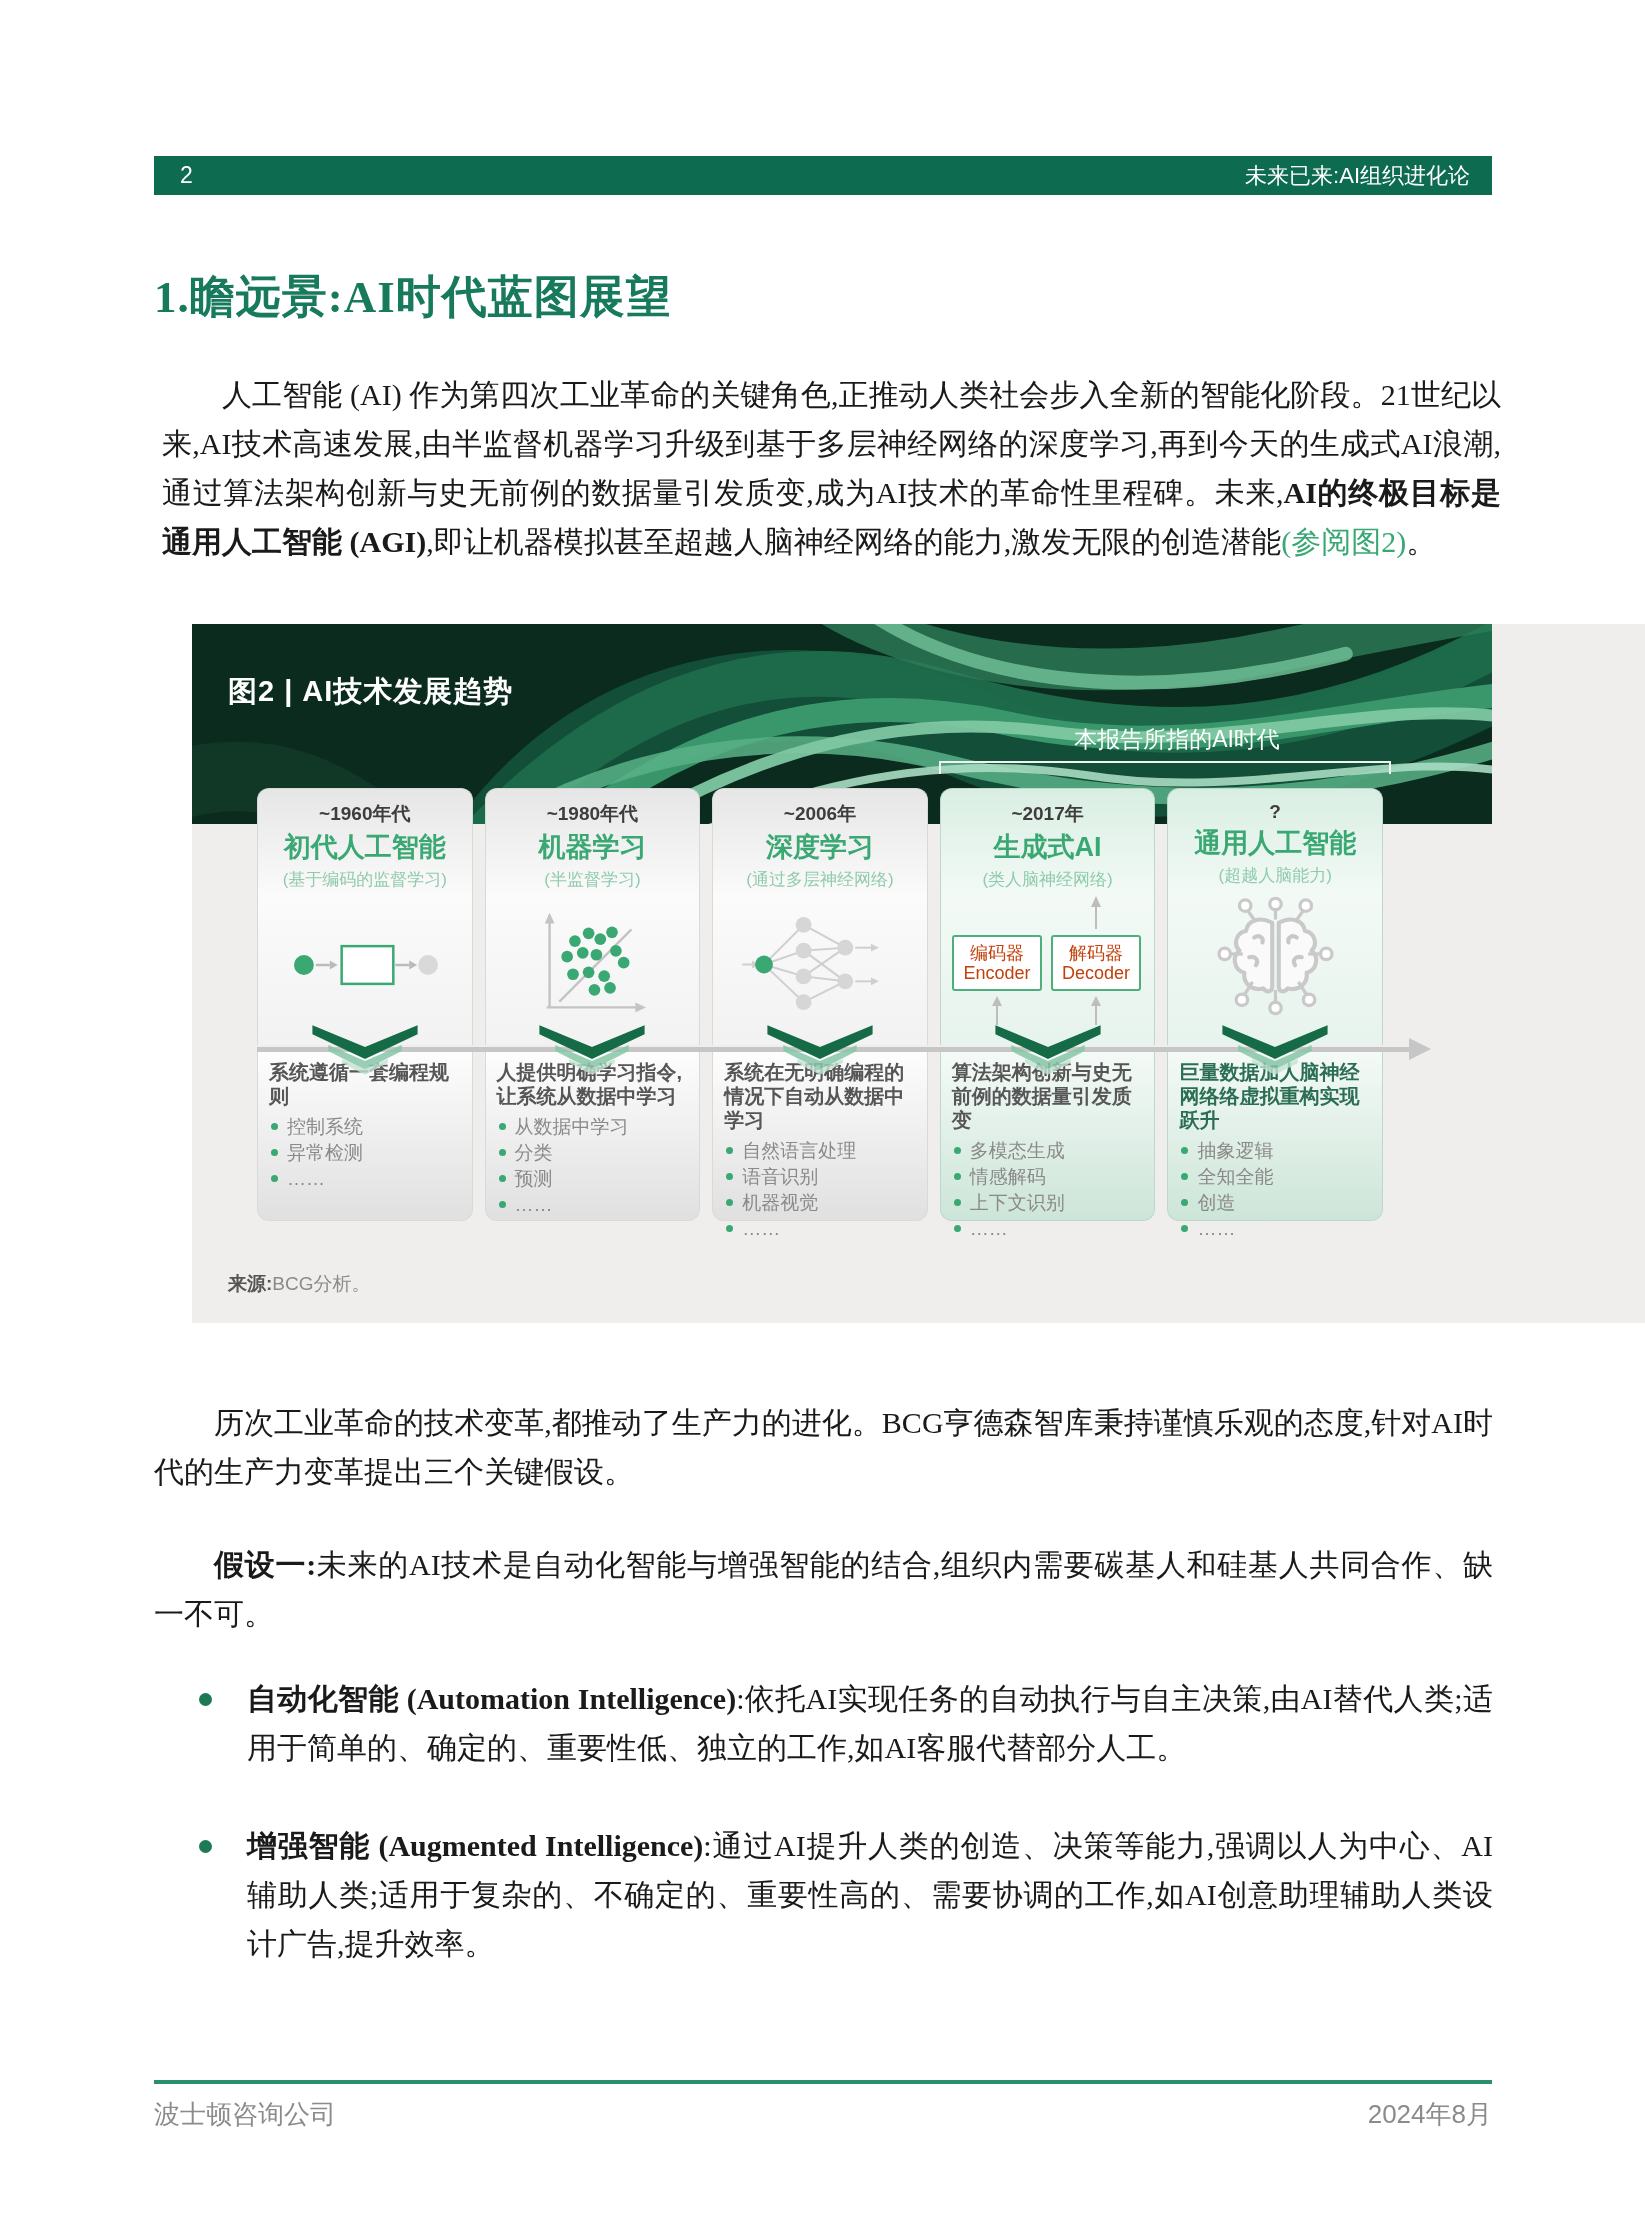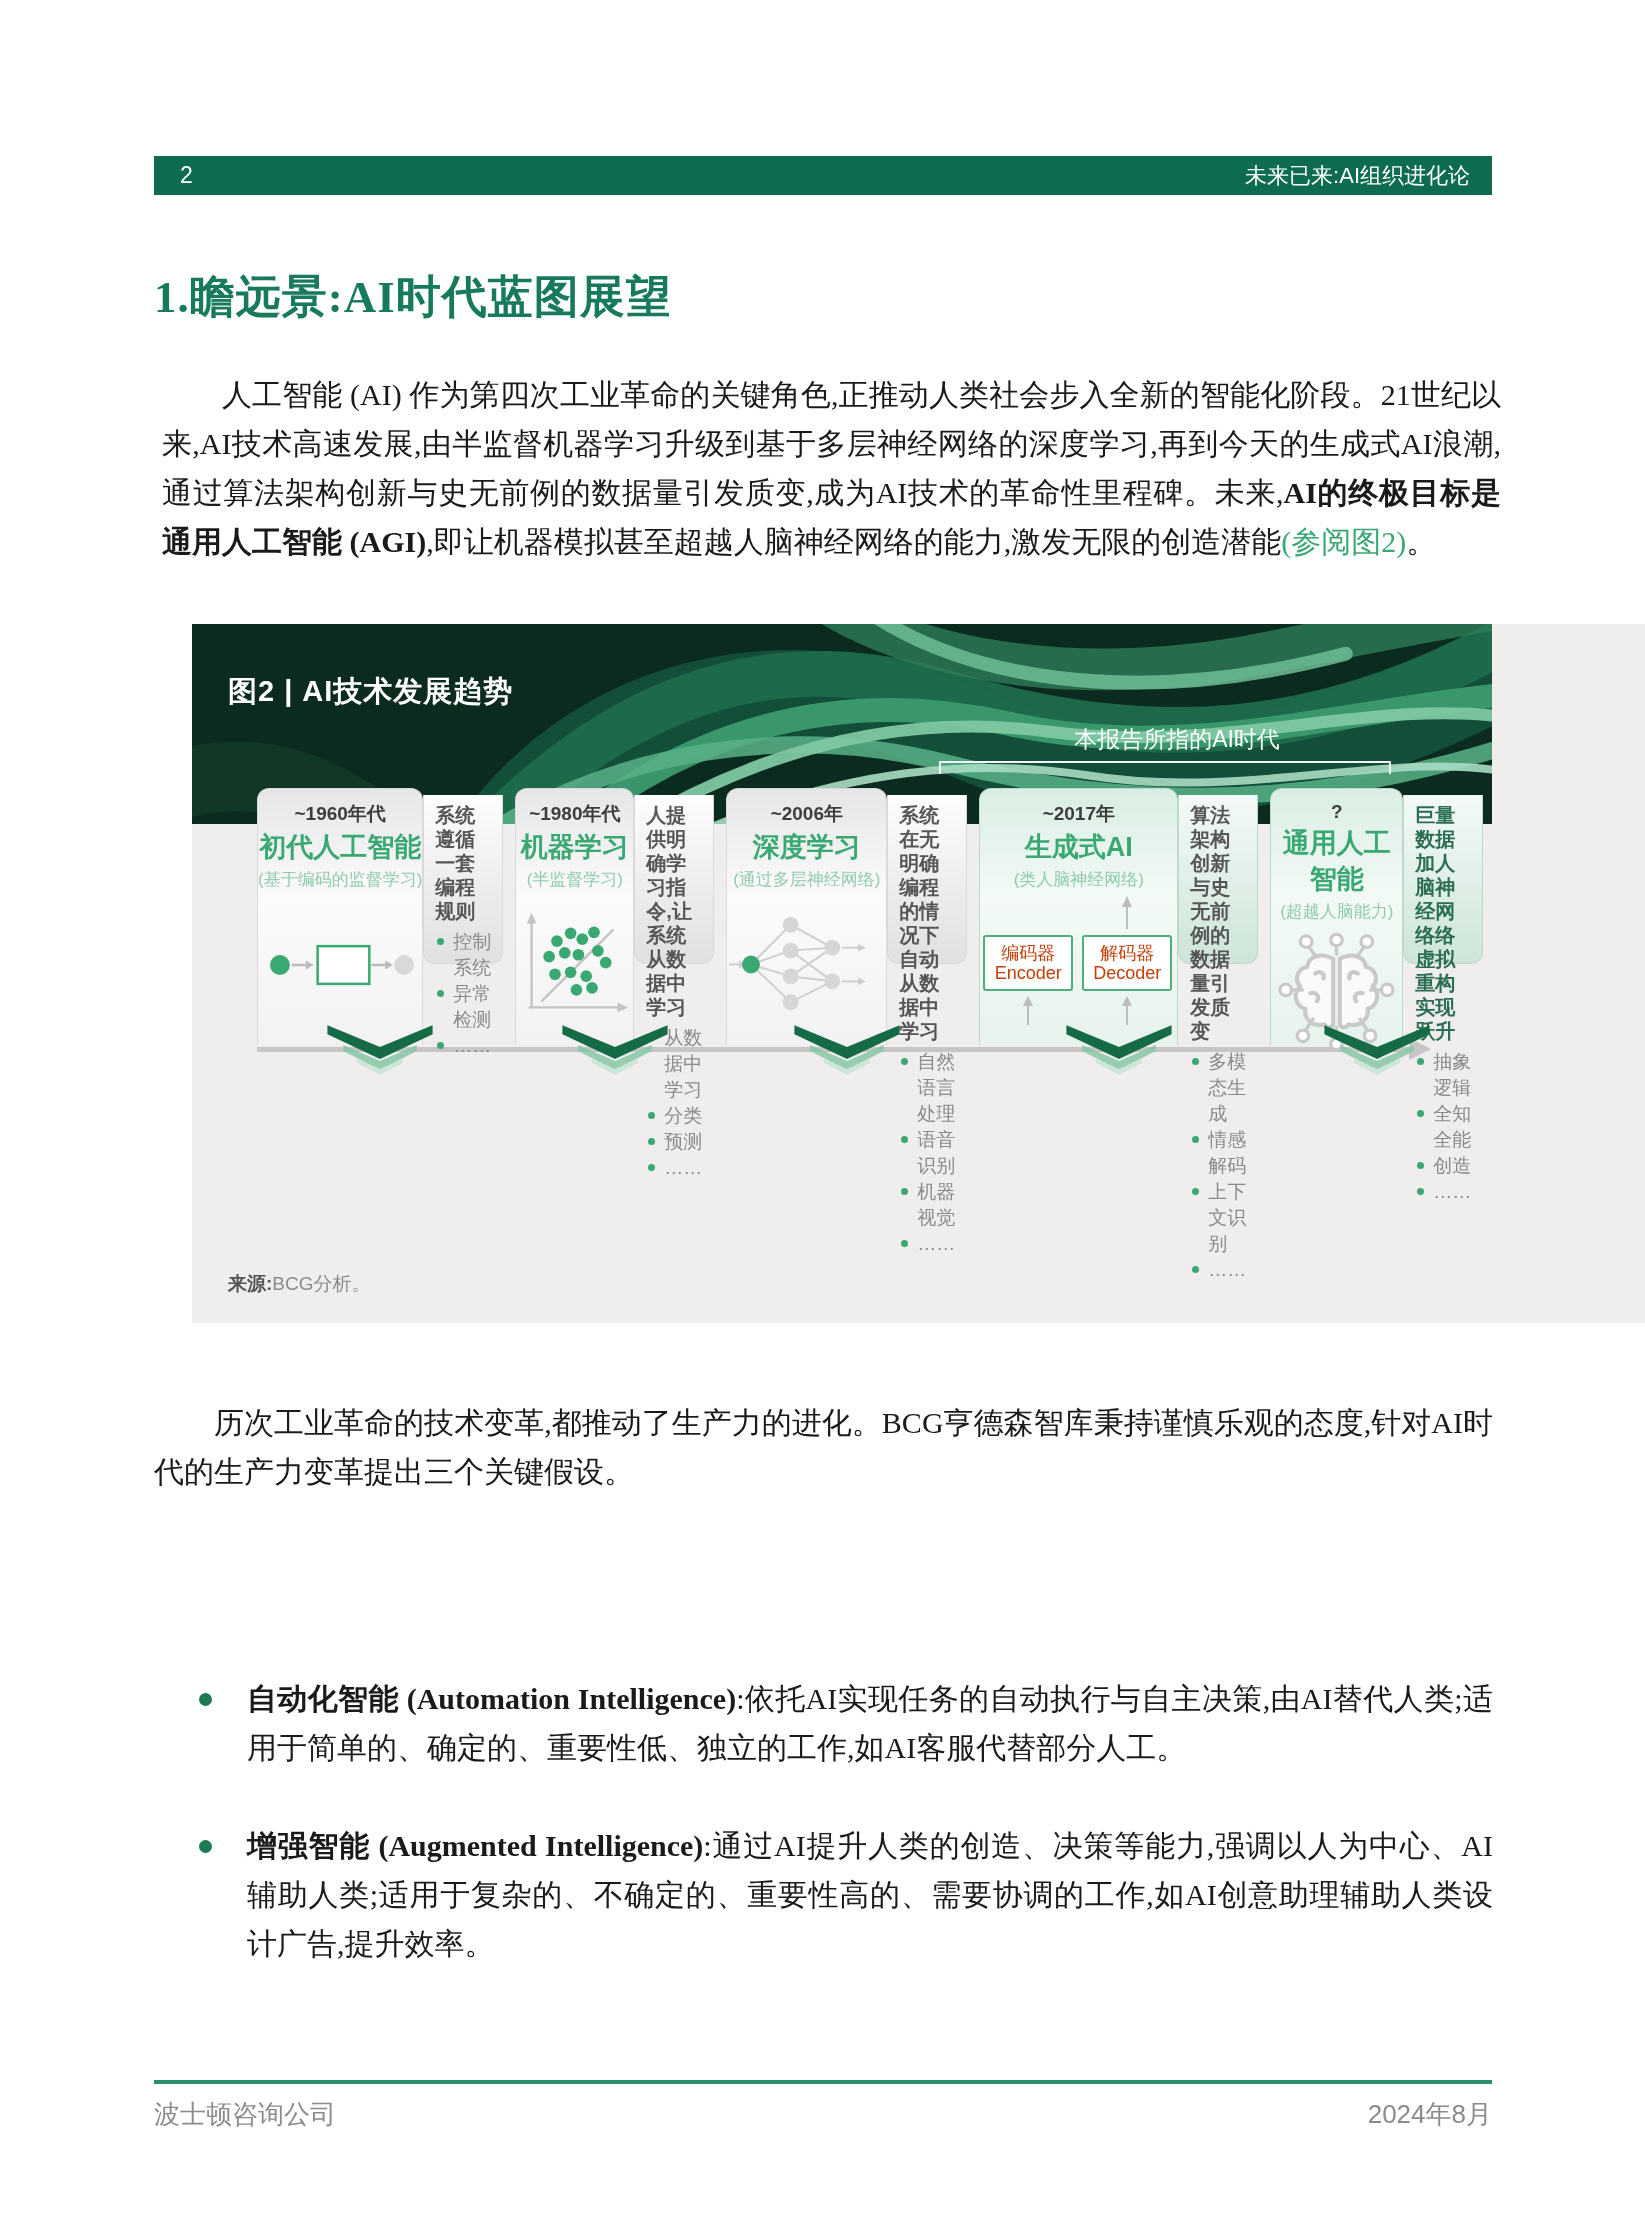--- a/index.html
+++ b/index.html
@@ -43,21 +43,21 @@
   .era-label { position:absolute; left:756px; top:100px; width:458px; text-align:center;
     color:#fff; font-size:23px; z-index:2; }
   .era-bracket { position:absolute; left:747px; top:137px; width:452px; height:13px;
     border-top:2px solid #f2f2f2; border-left:2px solid #f2f2f2; border-right:2px solid #f2f2f2; z-index:2; }
 
   .timeline { position:absolute; left:65px; top:423px; width:1154px; height:5px; background:#c6c6c6; z-index:1; }
   .timeline .thead { position:absolute; right:-20px; top:-9px; width:0; height:0;
     border-left:22px solid #c6c6c6; border-top:11px solid transparent; border-bottom:11px solid transparent; }
 
   .cards { position:absolute; left:65px; top:164px; width:1126px; display:flex; gap:12px; z-index:2; }
-  .card { position:relative; flex:1 1 0; display:flex; flex-direction:row; }
+  .card { position:relative; flex:1 1 0; display:flex; flex-direction:column; }
   .card-top { height:257px; border-radius:12px 12px 0 0; border:1px solid #d9d9d9; border-bottom:none;
     background:linear-gradient(180deg,#e6e6e6 0%,#fbfbfb 42%,#f2f2f2 100%); text-align:center; padding-top:12px; }
   .card-bottom { height:169px; margin-top:7px; border-radius:0 0 12px 12px; border:1px solid #d9d9d9; border-top:none;
     background:linear-gradient(180deg,#fdfdfd 0%,#e0e0e0 100%); padding:8px 11px 0 11px; }
   .card.hl .card-top { border-color:#bcd9cb;
     background:linear-gradient(180deg,#d9eee3 0%,#f3faf6 42%,#e7f3ed 100%); }
   .card.hl .card-bottom { border-color:#bcd9cb;
     background:linear-gradient(180deg,#f4faf7 0%,#cde5d8 100%); }
 
   .cyear { font-size:19px; font-weight:700; color:#3d3d3d; }
@@ -375,20 +375,21 @@
       </div>
 
     </div>
 
     <div class="fig-source">
       <span class="srcb">来源:</span><span>BCG分析。</span>
     </div>
   </div>
 
   <p class="para p-evo"><span>历次工业革命的技术变革,都推动了生产力的进化。BCG亨德森智库秉持谨慎乐观的态度,针对AI时代的生产力变革提出三个关键假设。</span></p>
+  <p class="para p-hyp"><span class="b">假设一:</span><span>未来的AI技术是自动化智能与增强智能的结合,组织内需要碳基人和硅基人共同合作、缺一不可。</span></p>
 
   <div class="hyp-list">
     <div class="hyp-item">
       <span class="hdot"></span>
       <span><span class="b">自动化智能 (Automation Intelligence)</span><span>:依托AI实现任务的自动执行与自主决策,由AI替代人类;适用于简单的、确定的、重要性低、独立的工作,如AI客服代替部分人工。</span></span>
     </div>
     <div class="hyp-item">
       <span class="hdot"></span>
       <span><span class="b">增强智能 (Augmented Intelligence)</span><span>:通过AI提升人类的创造、决策等能力,强调以人为中心、AI辅助人类;适用于复杂的、不确定的、重要性高的、需要协调的工作,如AI创意助理辅助人类设计广告,提升效率。</span></span>
     </div>

